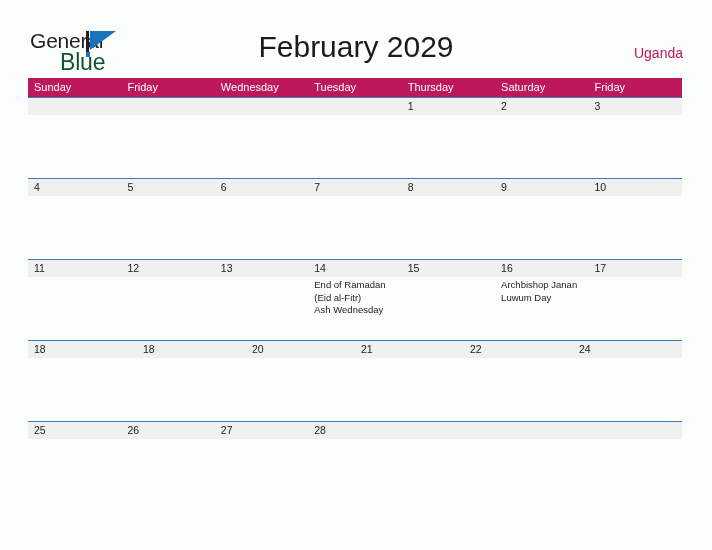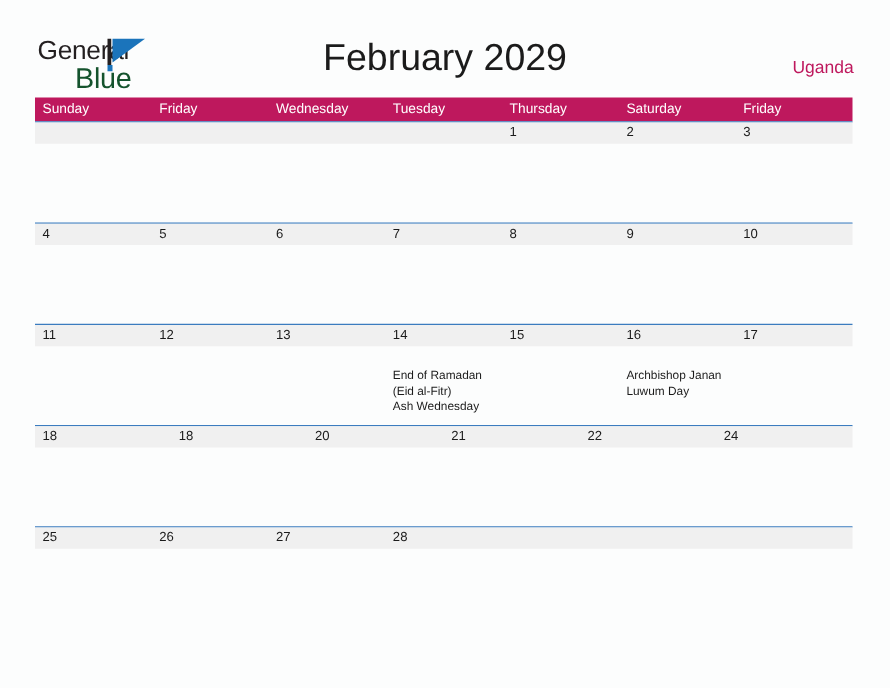--- a/index.html
+++ b/index.html
@@ -137,21 +137,20 @@
   .date-cell {
     flex: 1 1 0;
     font-size: 10.5px;
     line-height: 17px;
     padding-left: 6px;
     color: #1b1b1b;
   }
   .event-band {
     display: flex;
     height: 63px;
-    margin-top: 16px;
   }
   .event-cell {
     flex: 1 1 0;
     padding-left: 6px;
     padding-top: 2px;
     font-size: 9.5px;
     line-height: 12.5px;
     color: #1b1b1b;
     white-space: pre-line;
   }

